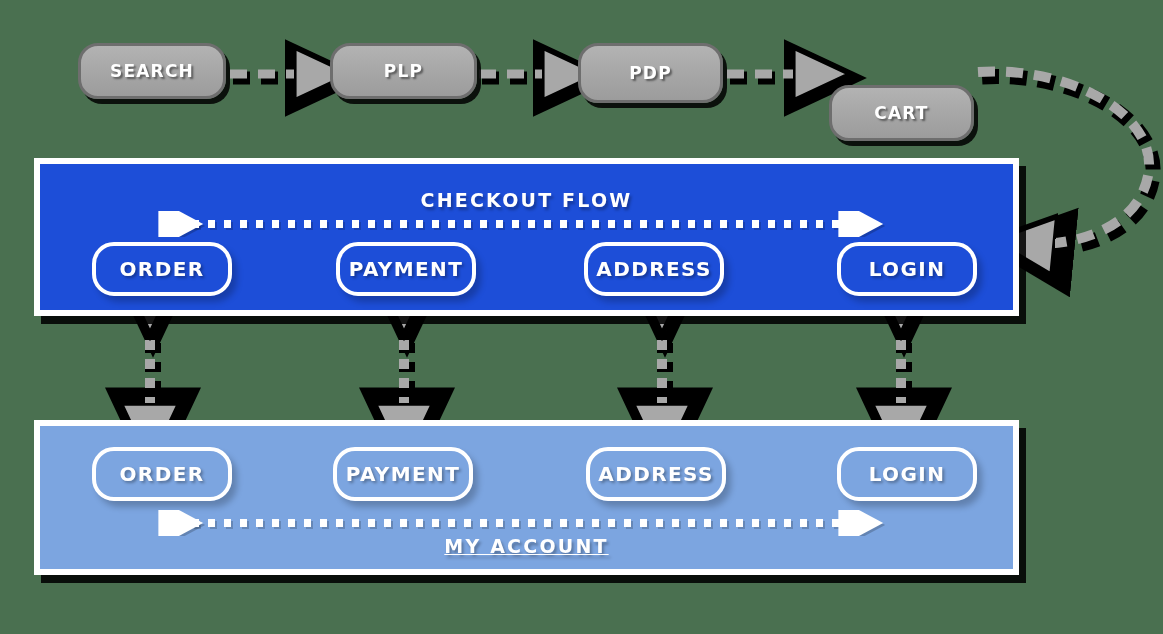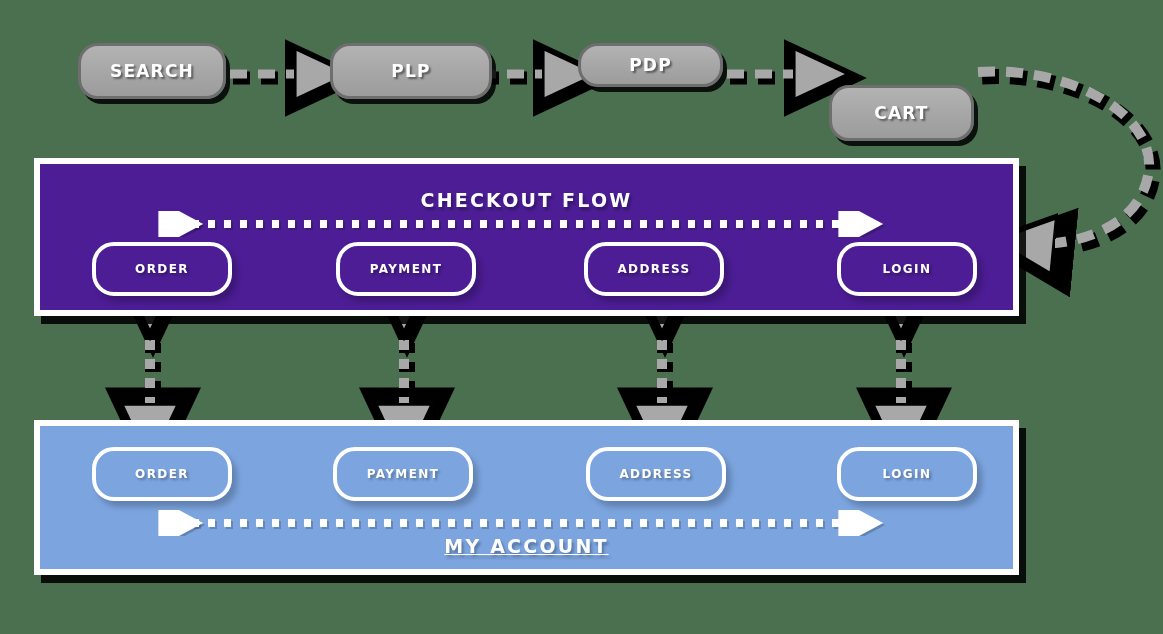--- a/index.html
+++ b/index.html
@@ -52,21 +52,21 @@
     white-space: nowrap;
   }
 
   
   .panel {
     position: absolute;
     box-sizing: border-box;
     border: 6px solid #ffffff;
     box-shadow: 7px 8px 0 rgba(0,0,0,0.88);
   }
-  .panel.red  { background: #4c1d95; }
+  .panel.red  { background: #1d4ed8; }
   .panel.blue { background: #7ca5e0; }
 
   .panel-title {
     position: absolute;
     left: 0;
     width: 100%;
     text-align: center;
     color: #ffffff;
     font-family: "DejaVu Sans", sans-serif;
     font-weight: bold;
@@ -85,21 +85,21 @@
     border-radius: 22px;
     box-shadow: 5px 6px 6px rgba(0,0,0,0.22);
     display: flex;
     align-items: center;
     justify-content: center;
   }
   .pill-outline .lbl {
     color: #ffffff;
     font-family: "DejaVu Sans", sans-serif;
     font-weight: bold;
-    font-size: 12px;
+    font-size: 20px;
     letter-spacing: 1.4px;
     text-shadow: 2px 2px 3px rgba(0,0,0,0.32);
     white-space: nowrap;
   }
 </style>
 </head>
 <body>
 
 <div id="stage">
 
@@ -151,24 +151,24 @@
     </g>
     <g>
       <line x1="901" y1="302" x2="901" y2="434" stroke="#000" stroke-width="16" stroke-dasharray="10 9" marker-start="url(#grayhead-sh)" marker-end="url(#grayhead-sh)" transform="translate(3,3)"></line>
       <line x1="901" y1="302" x2="901" y2="434" stroke="#a8a8a8" stroke-width="10" stroke-dasharray="10 9" marker-start="url(#grayhead)" marker-end="url(#grayhead)"></line>
     </g>
   </svg>
 
   <div class="pill-gray" style="left:78px; top:43px; width:148px; height:56px;">
     <span class="lbl">SEARCH</span>
   </div>
-  <div class="pill-gray" style="left:330px; top:43px; width:162px; height:56px;">
+  <div class="pill-gray" style="left:330px; top:43px; width:147px; height:56px;">
     <span class="lbl">PLP</span>
   </div>
-  <div class="pill-gray" style="left:578px; top:43px; width:145px; height:44px;">
+  <div class="pill-gray" style="left:578px; top:43px; width:145px; height:60px;">
     <span class="lbl">PDP</span>
   </div>
   <div class="pill-gray" style="left:829px; top:43px; width:145px; height:56px;margin-top:42px;">
     <span class="lbl">CART</span>
   </div>
 
   <div class="panel red" style="left:34px; top:158px; width:985px; height:158px;">
 
     <div class="panel-title" style="top:25px;">CHECKOUT FLOW</div>
 

